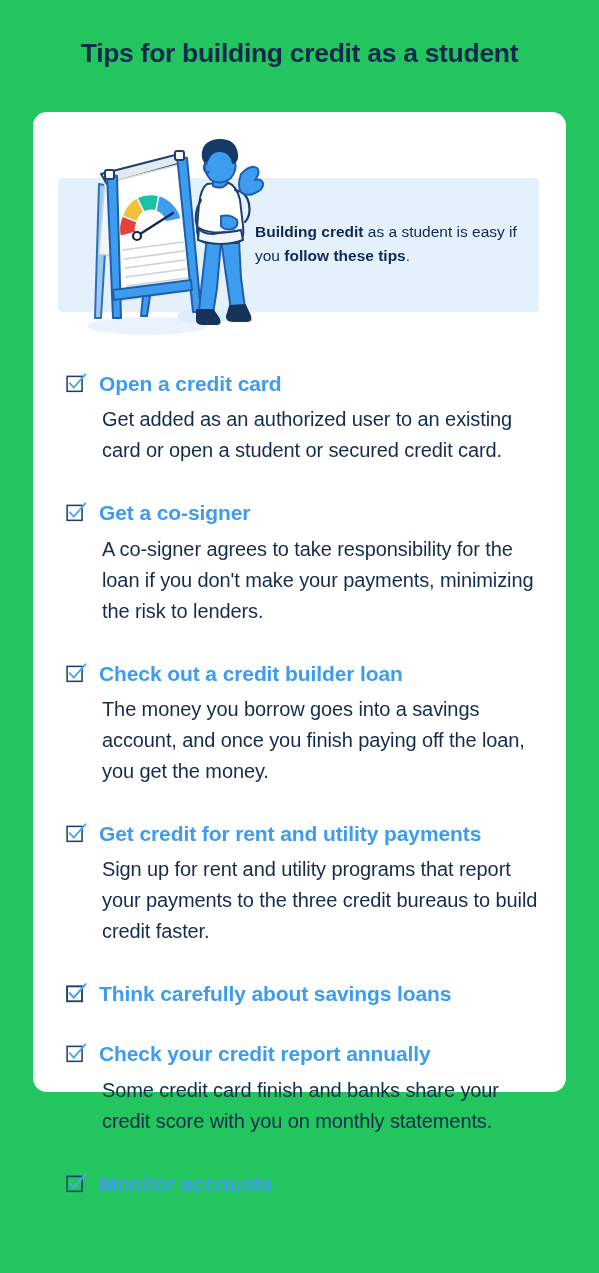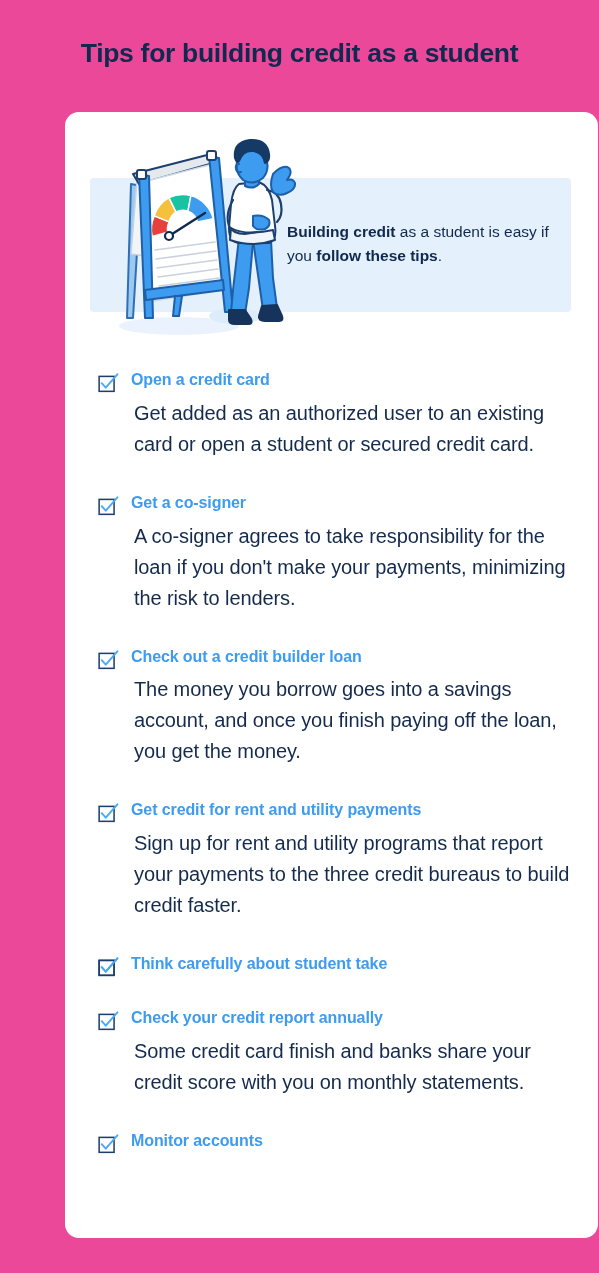--- a/index.html
+++ b/index.html
@@ -9,21 +9,21 @@
     height: 1273px;
     background: #c3e0fb;
     font-family: "Liberation Sans", sans-serif;
     overflow: hidden;
   }
 
   .page {
     position: relative;
     width: 599px;
     height: 1273px;
-    background: #ec4899;
+    background: #22c55e;
   }
 
   
   .page-title {
     position: absolute;
     left: 0;
     top: 38px;
     width: 599px;
     text-align: center;
     font-size: 26.5px;
@@ -32,24 +32,23 @@
     letter-spacing: -0.3px;
     line-height: 1.2;
   }
 
   
   .card {
     position: absolute;
     left: 33px;
     top: 112px;
     width: 533px;
-    height: 1126px;
+    height: 980px;
     background: #ffffff;
     border-radius: 14px;
-    margin-left: 32px;
   }
 
   
   .hero {
     position: relative;
     width: 533px;
     height: 228px;
   }
 
   .hero-band {
@@ -99,21 +98,21 @@
 
   .check-icon {
     position: absolute;
     left: 33px;
     top: 3px;
     width: 21px;
     height: 21px;
   }
 
   .item-title {
-    font-size: 16px;
+    font-size: 21px;
     font-weight: bold;
     color: #3d9bf0;
     line-height: 1.3;
     margin-bottom: 7px;
     letter-spacing: -0.1px;
   }
 
   .item-desc {
     font-size: 20px;
     line-height: 1.55;
@@ -271,21 +270,21 @@
         </span>
       </div>
 
       <div class="item">
         <span class="check-icon">
           <svg viewBox="0 0 26 26" width="21" height="21" xmlns="http://www.w3.org/2000/svg">
             <rect x="1.4" y="4.2" width="18.5" height="18.5" fill="none" stroke="#1d3f6e" stroke-width="1.9"></rect>
             <path d="M4.6 12.6 L9.6 18.2 L24 1.6" fill="none" stroke="#4aa8f5" stroke-width="2.3" stroke-linecap="round" stroke-linejoin="round"></path>
           </svg>
         </span>
-        <div class="item-title">Think carefully about student take</div>
+        <div class="item-title">Think carefully about savings loans</div>
       </div>
 
       <div class="item">
         <span class="check-icon">
           <svg viewBox="0 0 26 26" width="21" height="21" xmlns="http://www.w3.org/2000/svg">
             <rect x="1.4" y="4.2" width="18.5" height="18.5" fill="none" stroke="#1d3f6e" stroke-width="1.9"></rect>
             <path d="M4.6 12.6 L9.6 18.2 L24 1.6" fill="none" stroke="#4aa8f5" stroke-width="2.3" stroke-linecap="round" stroke-linejoin="round"></path>
           </svg>
         </span>
         <div class="item-title">Check your credit report annually</div>

